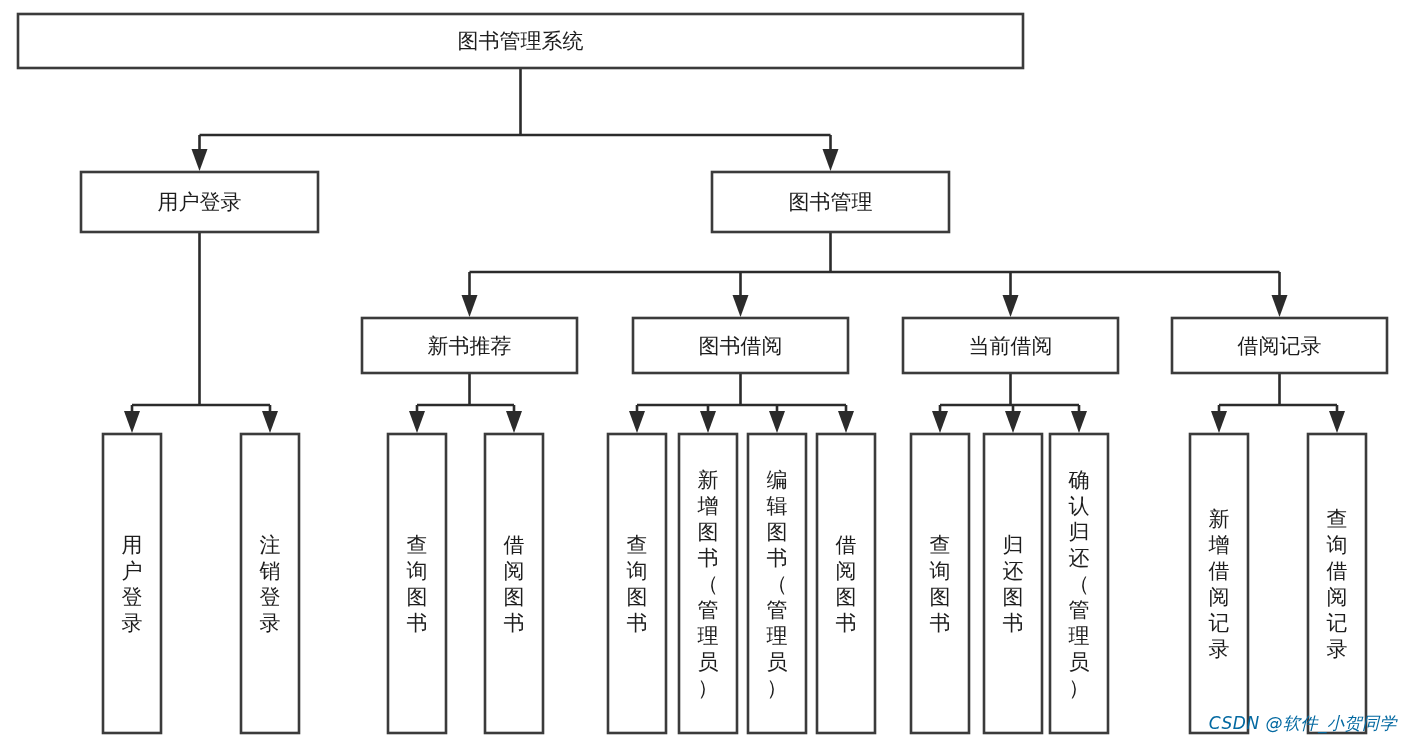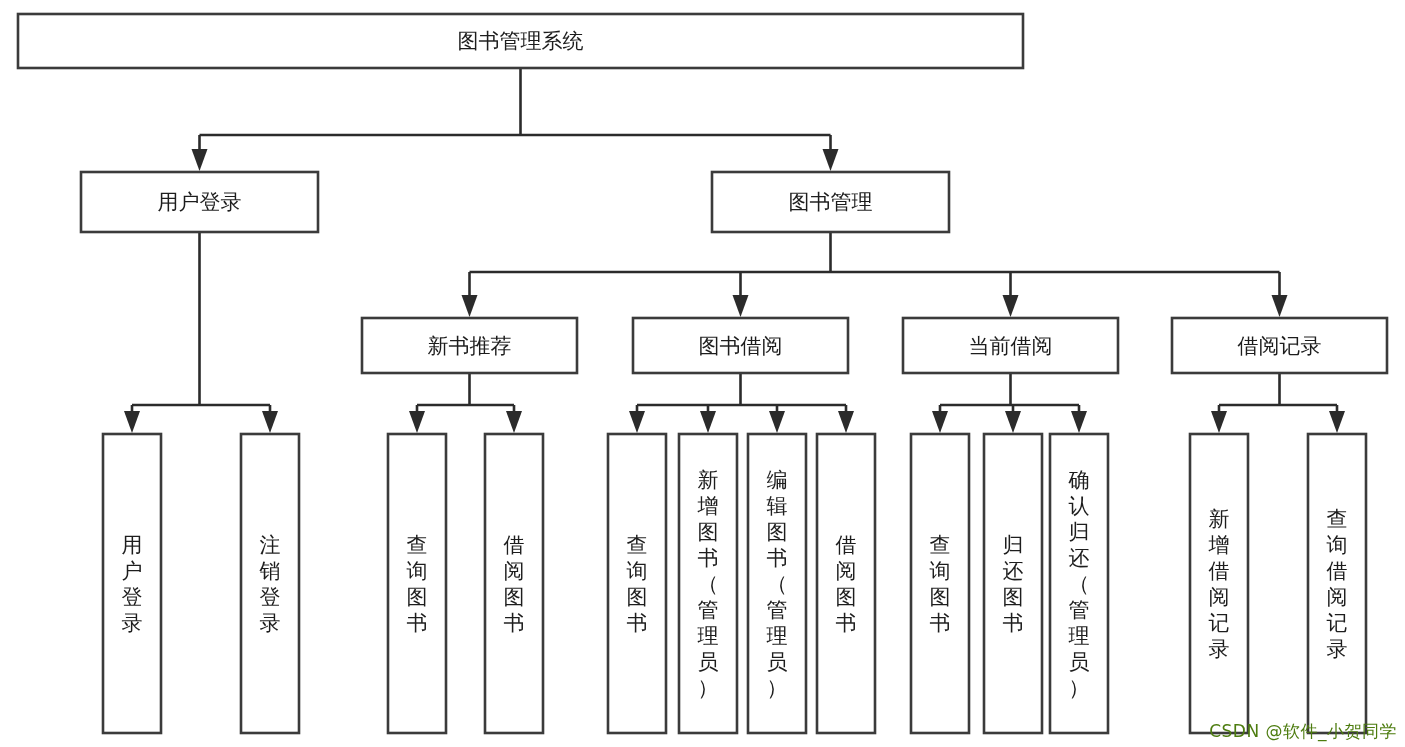--- a/index.html
+++ b/index.html
@@ -52,27 +52,28 @@
   }
   .node-label-v {
     fill: #1d1d1d;
     font-family: "DejaVu Sans", "Liberation Sans", sans-serif;
     font-size: 21px;
     text-anchor: middle;
   }
   .watermark {
     position: absolute;
     right: 8px;
-    bottom: 4px;
+    bottom: 12px;
     font-family: "DejaVu Sans", "Liberation Sans", sans-serif;
     font-size: 17px;
-    color: #4d7c0f;
+    color: #0369a1;
     letter-spacing: 0.5px;
     white-space: nowrap;
     pointer-events: none;
+    font-style: italic;
   }
 </style>
 </head>
 <body>
 
 <div id="diagram-root">
   <svg id="tree-svg" viewBox="0 0 1405 747">
     <g id="edges-layer">
         <line x1="520.5" y1="68" x2="520.5" y2="135" class="connector"></line>
         <line x1="199.5" y1="135" x2="830.5" y2="135" class="connector"></line>

